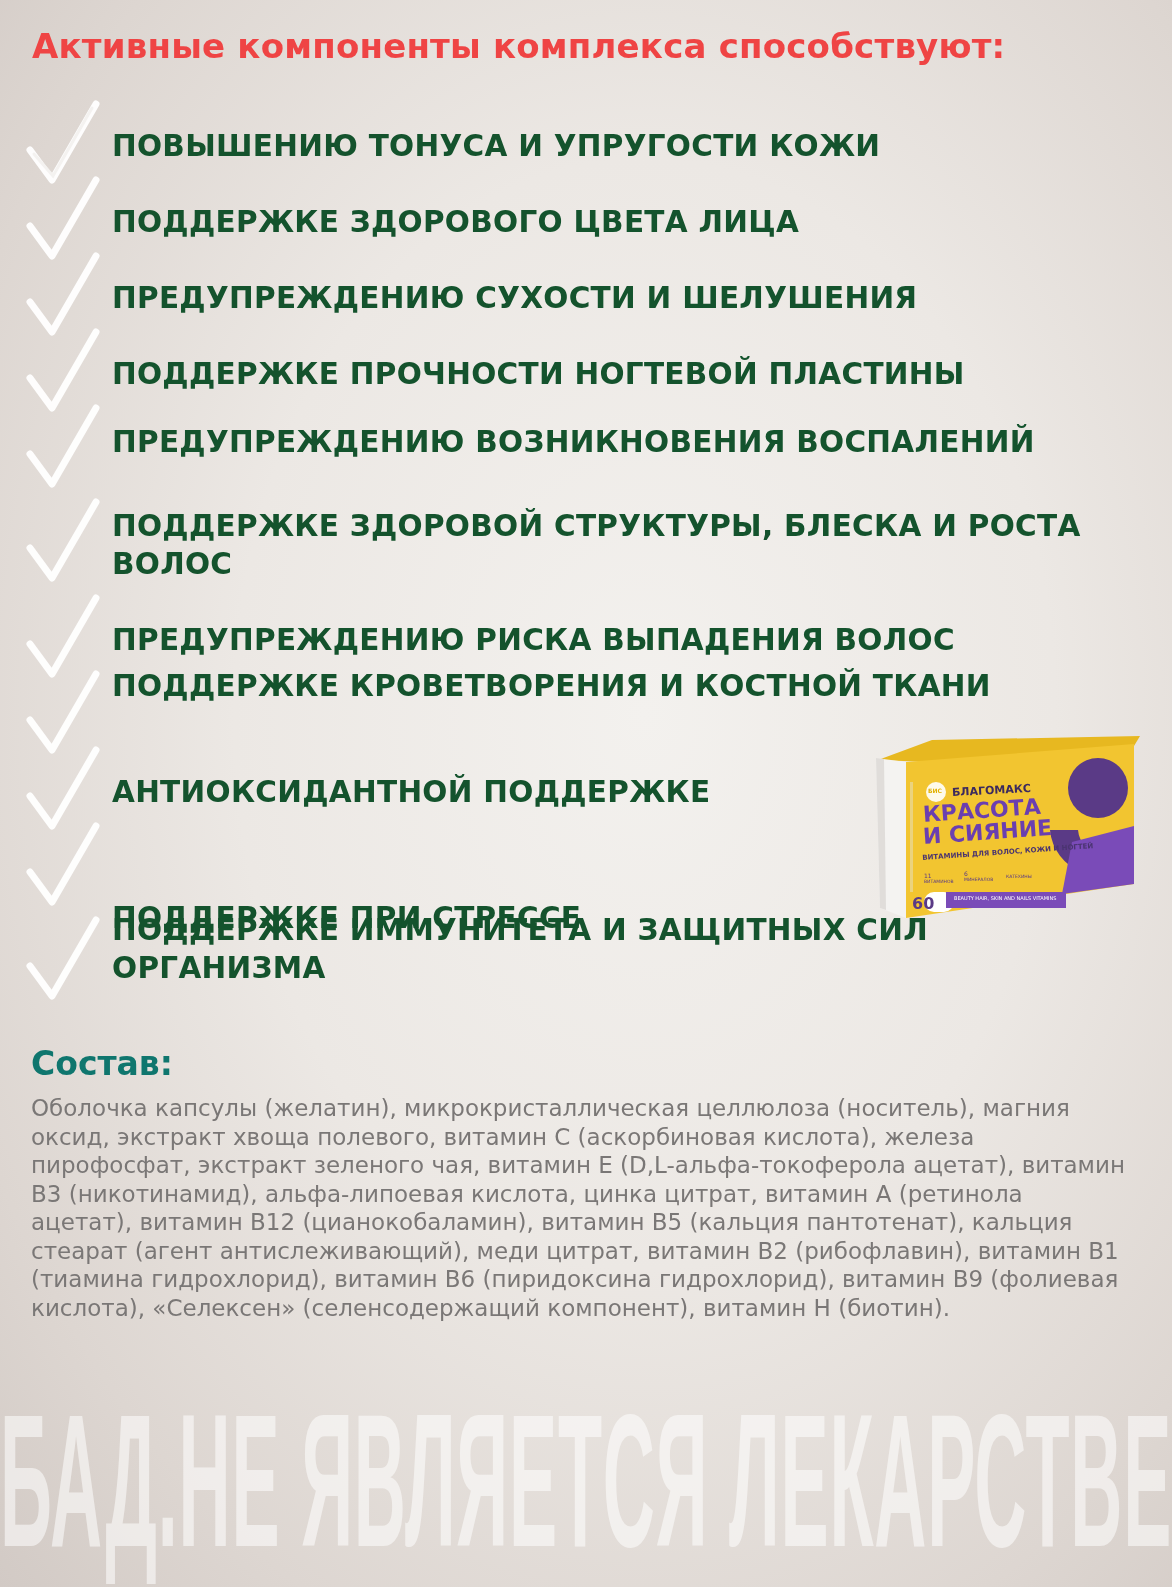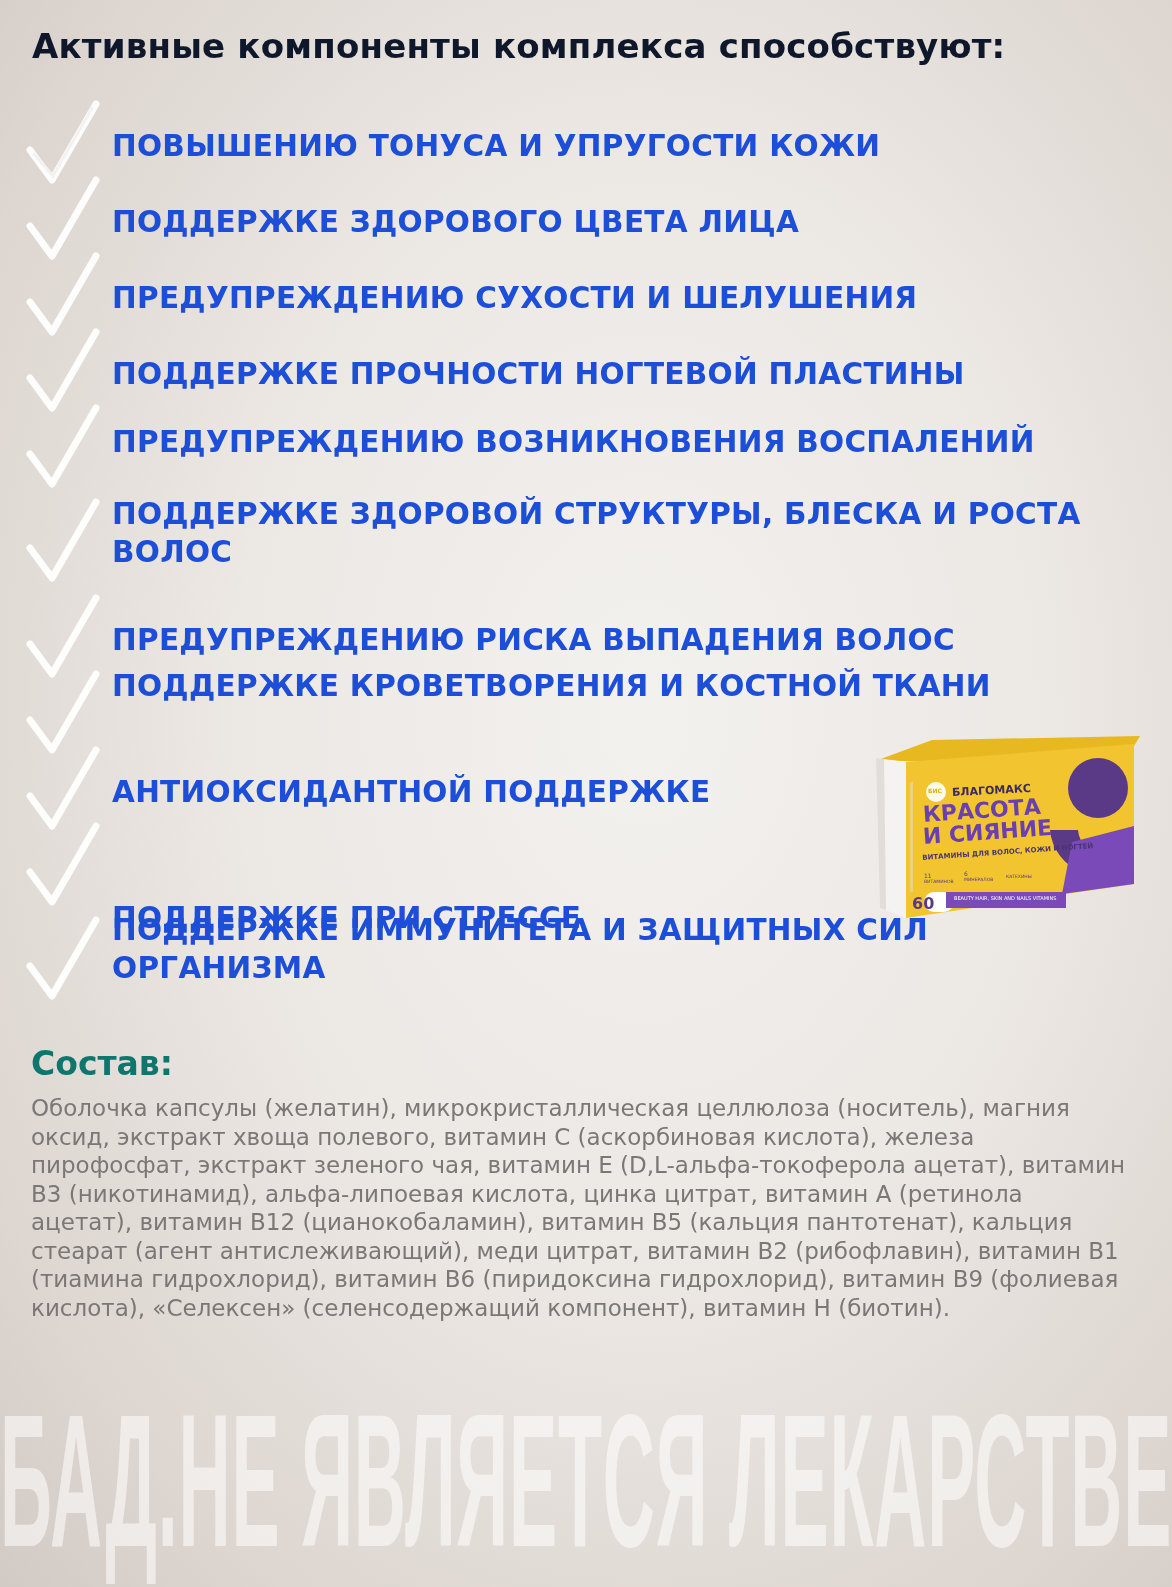--- a/index.html
+++ b/index.html
@@ -5,34 +5,34 @@
   * { box-sizing: border-box; margin: 0; padding: 0; }
   html, body { width: 1172px; height: 1587px; overflow: hidden; }
   body {
     position: relative;
     font-family: "DejaVu Sans", sans-serif;
     background: radial-gradient(ellipse at 55% 45%, #f3f1ee 0%, #ece8e4 45%, #ddd6d1 80%, #d2cac5 100%);
   }
   .title {
     position: absolute; left: 32px; top: 26px;
     font-family: "DejaVu Sans", sans-serif; font-weight: bold;
-    font-size: 34px; color: #0f172a; letter-spacing: 0.2px;
+    font-size: 34px; color: #ef4444; letter-spacing: 0.2px;
     white-space: nowrap;
   }
   .benefits { position: absolute; left: 0; top: 0; width: 1172px; }
   .benefit {
     position: absolute; left: 0; width: 1172px;
   }
   .check {
     position: absolute; left: 22px; width: 80px; height: 90px;
   }
   .benefit-text {
     position: absolute; left: 112px; width: 1040px;
     font-family: "DejaVu Sans", sans-serif; font-weight: bold;
-    font-size: 29.5px; line-height: 38px; color: #1d4ed8;
+    font-size: 29.5px; line-height: 38px; color: #14532d;
     text-transform: uppercase; letter-spacing: 0.3px;
   }
   .composition-title {
     position: absolute; left: 31px; top: 1044px;
     font-family: "DejaVu Sans", sans-serif; font-weight: bold;
     font-size: 33px; color: #0f766e;
   }
   .composition-text {
     position: absolute; left: 31px; top: 1094px; width: 1100px;
     font-family: "DejaVu Sans", sans-serif; font-size: 23px;
@@ -85,21 +85,21 @@
   <div class="benefit" style="top:0">
     <svg class="check" style="top:402px" viewBox="0 0 80 90">
         <path d="M8 52 L30 82 L74 6" fill="none" stroke="#fff" stroke-width="7" stroke-linecap="round" stroke-linejoin="round" opacity="0.95"></path>
       </svg>
     <div class="benefit-text" style="top:423px">ПРЕДУПРЕЖДЕНИЮ ВОЗНИКНОВЕНИЯ ВОСПАЛЕНИЙ</div>
   </div>
   <div class="benefit" style="top:0">
     <svg class="check" style="top:496px" viewBox="0 0 80 90">
         <path d="M8 52 L30 82 L74 6" fill="none" stroke="#fff" stroke-width="7" stroke-linecap="round" stroke-linejoin="round" opacity="0.95"></path>
       </svg>
-    <div class="benefit-text" style="top:495px; width:1010px">ПОДДЕРЖКЕ ЗДОРОВОЙ СТРУКТУРЫ, БЛЕСКА И РОСТА ВОЛОС</div>
+    <div class="benefit-text" style="top:507px; width:1010px">ПОДДЕРЖКЕ ЗДОРОВОЙ СТРУКТУРЫ, БЛЕСКА И РОСТА ВОЛОС</div>
   </div>
   <div class="benefit" style="top:0">
     <svg class="check" style="top:592px" viewBox="0 0 80 90">
         <path d="M8 52 L30 82 L74 6" fill="none" stroke="#fff" stroke-width="7" stroke-linecap="round" stroke-linejoin="round" opacity="0.95"></path>
       </svg>
     <div class="benefit-text" style="top:621px">ПРЕДУПРЕЖДЕНИЮ РИСКА ВЫПАДЕНИЯ ВОЛОС</div>
   </div>
   <div class="benefit" style="top:0">
     <svg class="check" style="top:668px" viewBox="0 0 80 90">
         <path d="M8 52 L30 82 L74 6" fill="none" stroke="#fff" stroke-width="7" stroke-linecap="round" stroke-linejoin="round" opacity="0.95"></path>

